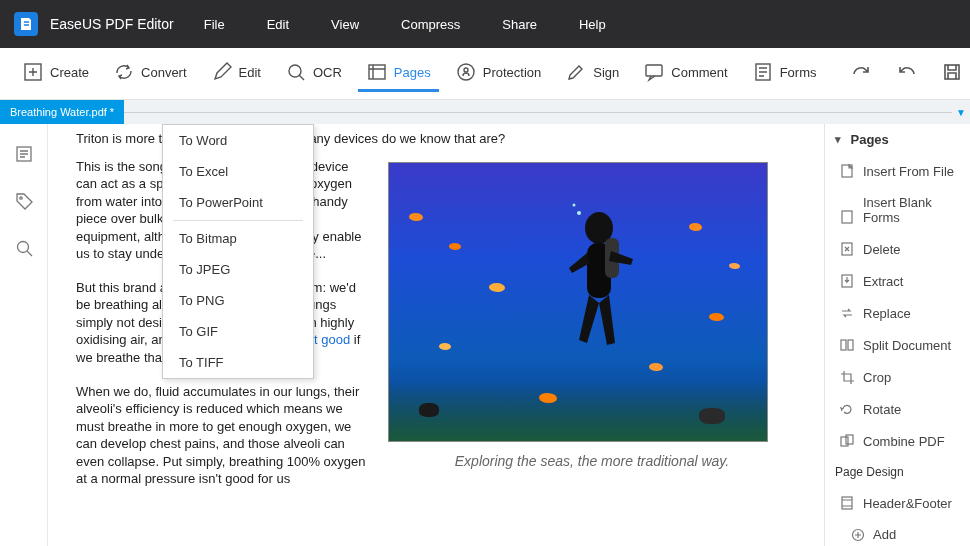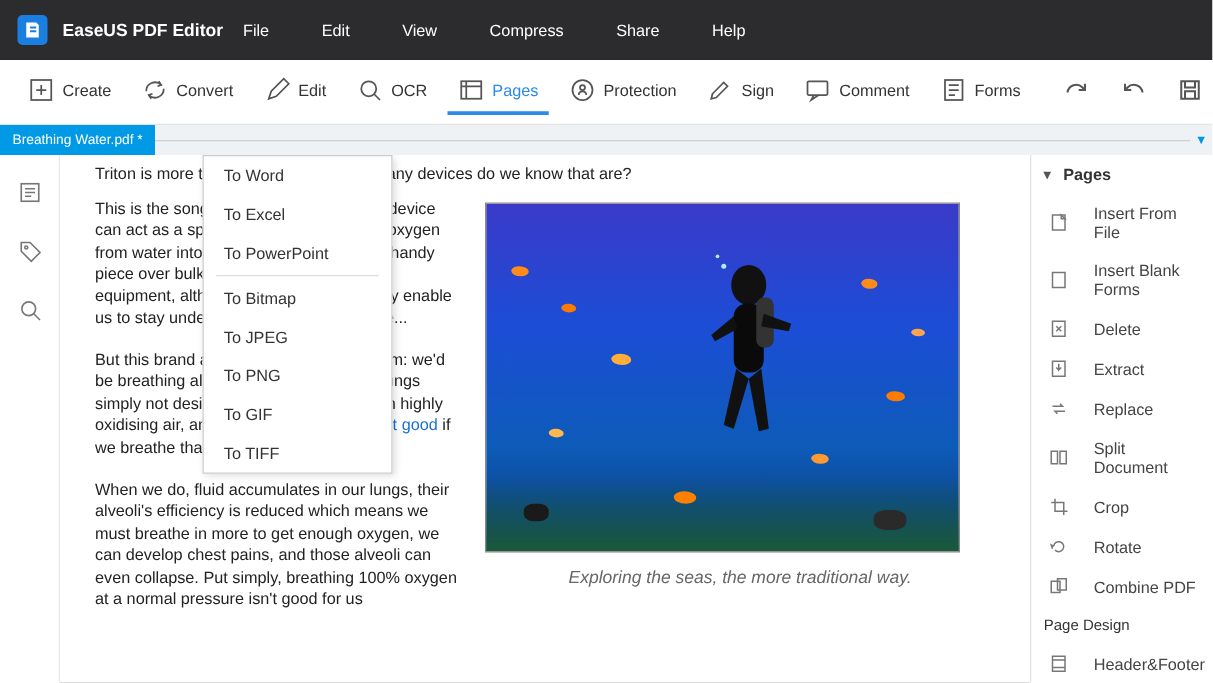--- a/index.html
+++ b/index.html
@@ -1,36 +1,36 @@
 <!DOCTYPE html>
 <html><head>
 <meta charset="utf-8">
 <style>
 *{margin:0;padding:0;box-sizing:border-box;font-family:"Segoe UI",Arial,sans-serif;font-size:13px}
 html,body{width:970px;height:546px;overflow:hidden;background:#fff}
 .titlebar{height:48px;background:#2c2c2e;color:#fff;display:flex;align-items:center;padding-left:14px}
 .logo{width:24px;height:24px;background:#1a7fe0;border-radius:4px;display:flex;align-items:center;justify-content:center;margin-right:12px}
-.app-title{font-weight:700;font-size:14px;margin-right:16px}
+.app-title{font-weight:400;font-size:14px;margin-right:30px}
 .menubar{display:flex;gap:42px}
 .menubar span{cursor:pointer}
 .toolbar{height:52px;background:#fff;border-bottom:1px solid #e3e3e3;display:flex;align-items:center;padding:17px 14px;gap:8px;position:relative}
 .tbtn{display:flex;align-items:center;gap:6px;padding:6px 8px;cursor:pointer;color:#333;border-bottom:3px solid transparent}
 .tbtn.active{border-bottom:3px solid #2b8be6}
 .tbtn svg{stroke:#555}
 .tspacer{flex:1}
 .tabstrip{height:24px;background:#eef2f5;display:flex;align-items:center}
 .tab{height:24px;background:#0099e6;color:#fff;font-size:11px;padding:0 10px;display:flex;align-items:center}
 .tabstrip-end{flex:1;border-top:1px solid #d0d0d0}
 .body{display:flex;height:422px}
 .leftbar{width:48px;background:#fff;border-right:1px solid #e8e8e8;display:flex;flex-direction:column;align-items:center;padding-top:20px;gap:24px}
 .doc-area{flex:1;background:#5e5e5e;overflow:hidden;position:relative;padding:0}
 .page{background:#fff;margin:0;height:100%;padding:6px 28px 0 28px;overflow:hidden;position:relative;color:#333;font-family:Arial,sans-serif}
 .rightpanel{width:146px;background:#fff;border-left:1px solid #e3e3e3;display:flex;flex-direction:column}
 .rhead{padding:8px 10px;font-weight:600;color:#333;display:flex;align-items:center;gap:6px}
-.ritem{padding:8px 10px 8px 14px;display:flex;align-items:center;gap:20px;cursor:pointer;color:#444;font-size:12px}
+.ritem{padding:8px 10px 8px 14px;display:flex;align-items:flex-end;gap:8px;cursor:pointer;color:#444;font-size:12px}
 .ritem.sub{padding-left:26px}
 .ritem svg{stroke:#777;flex-shrink:0}
 .link{color:#1a6fd6}
 .dropdown{position:absolute;left:114px;top:0;width:152px;background:#fff;border:1px solid #ccc;box-shadow:2px 2px 6px rgba(0,0,0,.15);z-index:50}
 .dd-item{padding:8px 16px;cursor:pointer;color:#333}
 .dd-sep{height:1px;background:#ddd;margin:2px 10px}
 .doc-text{font-size:15px;line-height:1.35;color:#222}
 .doc-text .hdr{font-weight:500;margin-bottom:10px}
 .float-img{float:right;width:408px;margin:4px 0 6px 18px}
 .imgbox{width:380px;height:280px;background:linear-gradient(180deg,#3a3ac8 0%,#1c4dd6 35%,#0d5bb8 70%,#0a3a7a 100%);position:relative;overflow:hidden;border:1px solid #888}

